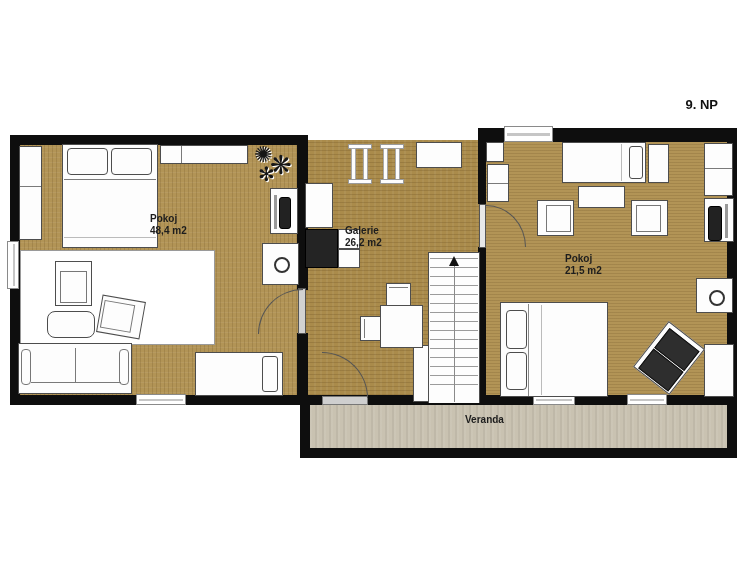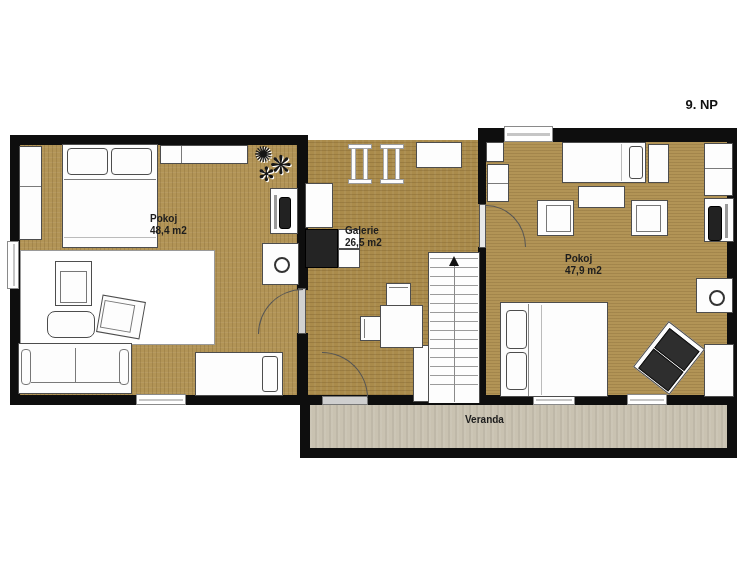--- a/index.html
+++ b/index.html
@@ -212,24 +212,24 @@
     <div class="a furn nob" style="left:27px;top:1px;width:79px;height:92px;border-left:1px solid #888;border-radius:0 6px 6px 0;"></div>
     <div class="seam" style="left:40px;top:2px;width:1px;height:90px;background:#bbb;"></div>
   </div>
 
   <div class="lbl" style="left:150px;top:213px;width:100px;">
     <div>Pokoj</div>
     <div>48,4 m2</div>
   </div>
   <div class="lbl" style="left:345px;top:225px;width:100px;">
     <div>Galerie</div>
-    <div>26,5 m2</div>
+    <div>26,2 m2</div>
   </div>
   <div class="lbl" style="left:565px;top:253px;width:100px;">
     <div>Pokoj</div>
-    <div>47,9 m2</div>
+    <div>21,5 m2</div>
   </div>
   <div class="lbl" style="left:465px;top:414px;width:104px;">
     <div>Veranda</div>
   </div>
 
 
 </div>
 
 </body></html>

